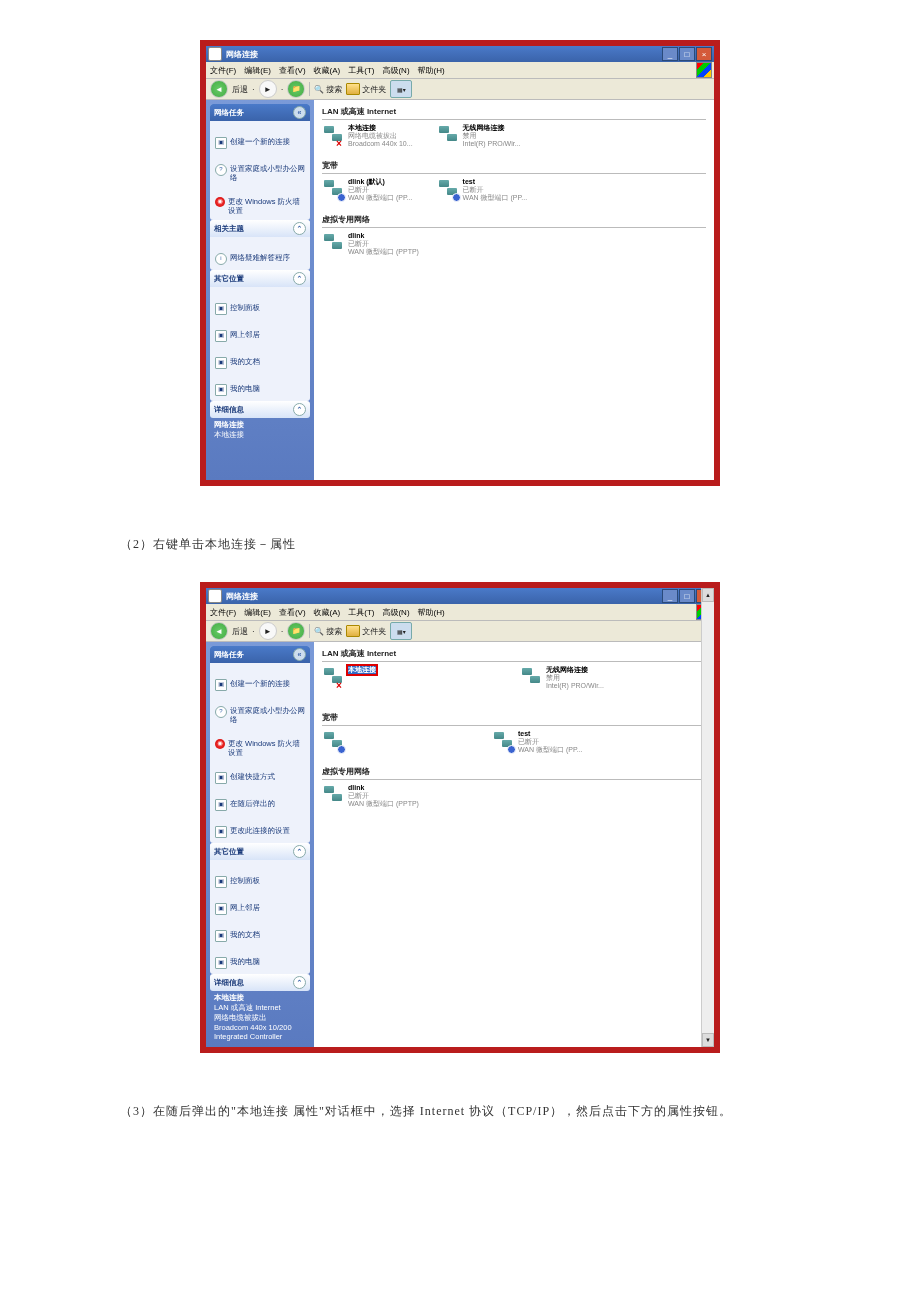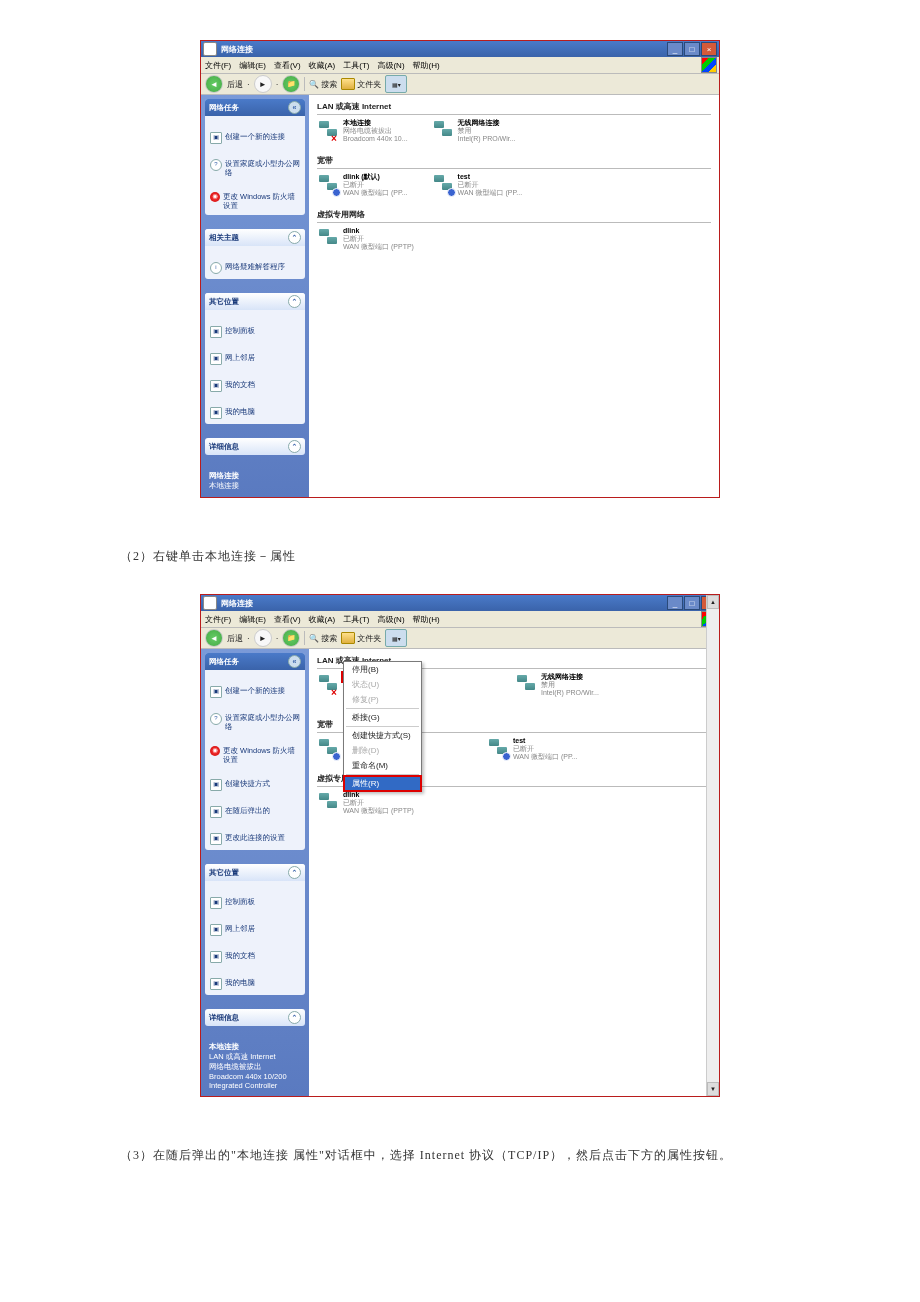--- a/index.html
+++ b/index.html
@@ -1,18 +1,18 @@
 <!DOCTYPE html>
 <html><head>
 <meta charset="utf-8">
 <style>
   body { margin:0; padding:0; background:#fff; font-family:"SimSun","Songti SC",serif; color:#333; }
   .page { width:920px; margin:0 auto; padding:40px 0 400px; }
   .screenshot-wrap { margin:0 auto 40px; width:520px; }
-  .screenshot { border:1px solid #b91c1c; background:#fff; font-family:"Microsoft YaHei","SimSun",sans-serif; font-size:8px; color:#222; position:relative; }
+  .screenshot { border:6px solid #b91c1c; background:#fff; font-family:"Microsoft YaHei","SimSun",sans-serif; font-size:8px; color:#222; position:relative; }
   
   .titlebar { height:16px; background:linear-gradient(#4a7ac9,#3a63aa); display:flex; align-items:center; padding:0 2px; }
   .titlebar .ticon { width:12px; height:12px; background:#fff; border:1px solid #888; border-radius:2px; margin-right:4px; }
   .titlebar .ttitle { color:#fff; font-weight:bold; flex:1; font-size:8px; }
   .winbtns { display:flex; gap:1px; }
   .winbtn { width:14px; height:12px; display:flex; align-items:center; justify-content:center; font-size:8px; color:#fff; border:1px solid #2a4a7a; }
   .winbtn.min { background:#6a8ac9; }
   .winbtn.max { background:#6a8ac9; }
   .winbtn.close { background:#d45a3a; }
   
@@ -23,21 +23,21 @@
   .toolbar { height:20px; background:#ece9d8; border-bottom:1px solid #bbb; display:flex; align-items:center; padding:0 4px; gap:4px; font-size:8px; }
   .tbtn { width:16px; height:16px; border:1px solid #ccc; border-radius:50%; display:flex; align-items:center; justify-content:center; background:#f8f8f8; }
   .tbtn.green { background:radial-gradient(#6c6,#4a4); color:#fff; }
   .tbtn.up { background:radial-gradient(#6c6,#4a4); color:#fff; font-size:7px; }
   .tsep { width:1px; height:14px; background:#bbb; }
   .taddr { display:flex; align-items:center; gap:2px; }
   .tfoldericon { width:12px; height:10px; background:linear-gradient(#ffe08a,#e0b040); border:1px solid #a80; border-radius:1px; }
   .tview { width:20px; height:16px; border:1px solid #7aa; background:#cde; border-radius:2px; display:flex; align-items:center; justify-content:center; font-size:6px; }
   
   .winbody { display:flex; min-height:380px; background:#fff; }
-  .sidebar { width:100px; background:linear-gradient(#7a9ad8,#5a7ac0); padding:4px; display:flex; flex-direction:column; gap:14px; }
+  .sidebar { width:100px; background:linear-gradient(#7a9ad8,#5a7ac0); padding:4px; display:flex; flex-direction:column; gap:0; }
   .sidepanel { background:#eef2fb; border-radius:3px; overflow:hidden; font-size:7.5px; }
   .sp-head { background:linear-gradient(#fff,#d8e4f8); padding:2px 4px; font-weight:bold; display:flex; align-items:center; justify-content:space-between; color:#1a3a7a; }
   .sp-head .arr { width:11px; height:11px; border:1px solid #8aa; border-radius:50%; display:flex; align-items:center; justify-content:center; font-size:7px; color:#3a63aa; background:#fff; }
   .sp-head.dark { background:linear-gradient(#4a7ac9,#3a63aa); color:#fff; }
   .sp-head.dark .arr { background:#cde; color:#3a63aa; }
   .sp-body { padding:3px 5px 5px; display:flex; flex-direction:column; gap:2px; }
   .sp-item { display:flex; align-items:flex-start; gap:3px; color:#1a3a7a; line-height:1.2;margin-top:13px; }
   .sp-item .ii { width:10px; height:10px; flex-shrink:0; border:1px solid #8aa; background:#fff; border-radius:1px; font-size:6px; display:flex; align-items:center; justify-content:center; }
   .sp-item .ii.shield { background:radial-gradient(#f44,#c00); border:none; border-radius:50%; color:#fff; }
   .sp-item .ii.q { background:#fff; color:#3a63aa; border-radius:50%; }
@@ -424,33 +424,20 @@
                   <div class="cable2"></div>
                 </div>
               <div class="conntext">
                   <div class="ct1">dlink</div>
                   <div class="ct2">已断开</div>
                   <div class="ct2">WAN 微型端口 (PPTP)</div>
                 </div>
             </div>
           </div>
 
-          <div class="ctxmenu" id="ctxmenu" style="left:34px; top:12px;">
-              <div class="mi">停用(B)</div>
-              <div class="mi disabled">状态(U)</div>
-              <div class="mi disabled">修复(P)</div>
-              <hr>
-              <div class="mi">桥接(G)</div>
-              <hr>
-              <div class="mi">创建快捷方式(S)</div>
-              <div class="mi disabled">删除(D)</div>
-              <div class="mi">重命名(M)</div>
-              <hr>
-              <div class="mi sel">属性(R)</div>
-            </div>
         </div>
       </div>
       <div class="scrollbar-v">
         <div class="sb-btn">▲</div>
         <div class="sb-track"></div>
         <div class="sb-btn">▼</div>
       </div>
     </div>
   </div>
 

